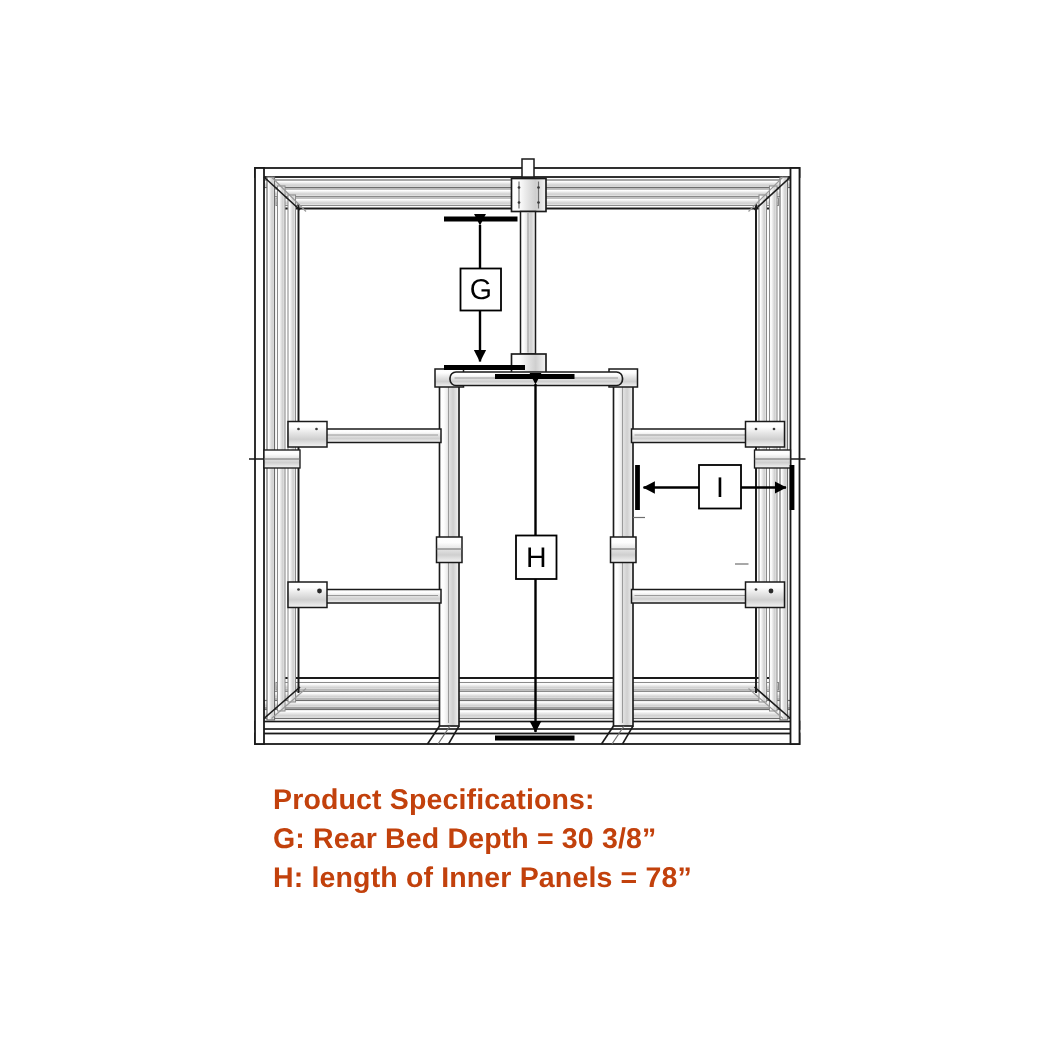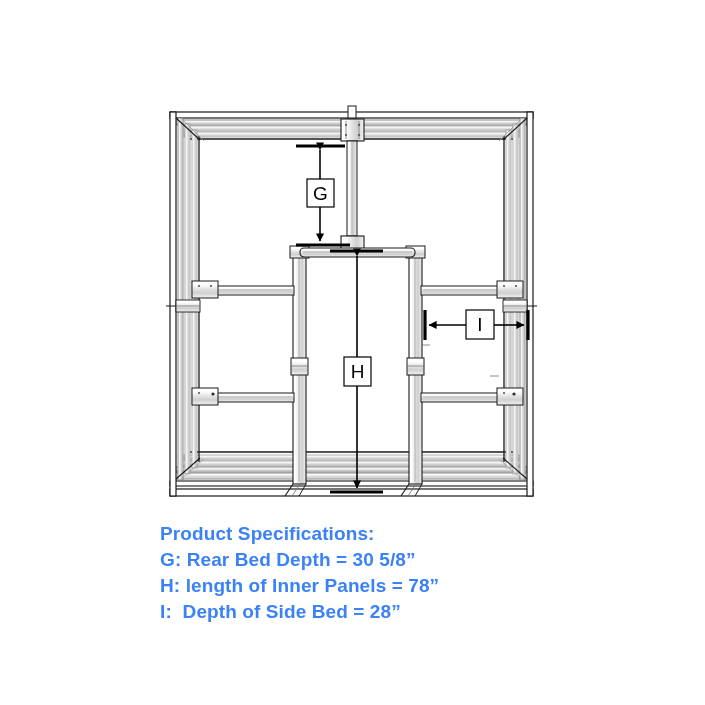--- a/index.html
+++ b/index.html
@@ -22,26 +22,26 @@
     letter-spacing:0.2px;
   }
 
   #diagram{
     position:absolute;
     left:0;top:0;width:705px;height:705px;
   }
 
   #specs{
     position:absolute;
-    left:160px;
+    left:182px;
     top:521px;
     width:420px;
     font-size:19px;
     font-weight:bold;
-    color:#3b82f6;
+    color:#c2410c;
     line-height:26px;
     letter-spacing:0.1px;
   }
   #specs .spec-line{white-space:pre;}
 </style>
 </head>
 <body>
 
 <div id="page">
 
@@ -227,18 +227,17 @@
       <line x1="466" y1="325" x2="429" y2="325" stroke="#000" stroke-width="1.6" marker-end="url(#arrHead)"></line>
       <line x1="494" y1="325" x2="524" y2="325" stroke="#000" stroke-width="1.6" marker-end="url(#arrHead)"></line>
       <rect x="466" y="310" width="28" height="29" fill="#ffffff" stroke="#000" stroke-width="1.2"></rect>
       <text x="480" y="331" text-anchor="middle" font-family="Liberation Sans, sans-serif" font-size="19" fill="#000">I</text>
     </g>
 
   </svg>
 
   <div id="specs">
     <div class="spec-line">Product Specifications:</div>
-    <div class="spec-line">G: Rear Bed Depth = 30 5/8”</div>
+    <div class="spec-line">G: Rear Bed Depth = 30 3/8”</div>
     <div class="spec-line">H: length of Inner Panels = 78”</div>
-    <div class="spec-line">I:  Depth of Side Bed = 28”</div>
   </div>
 
 </div>
 
 </body></html>

